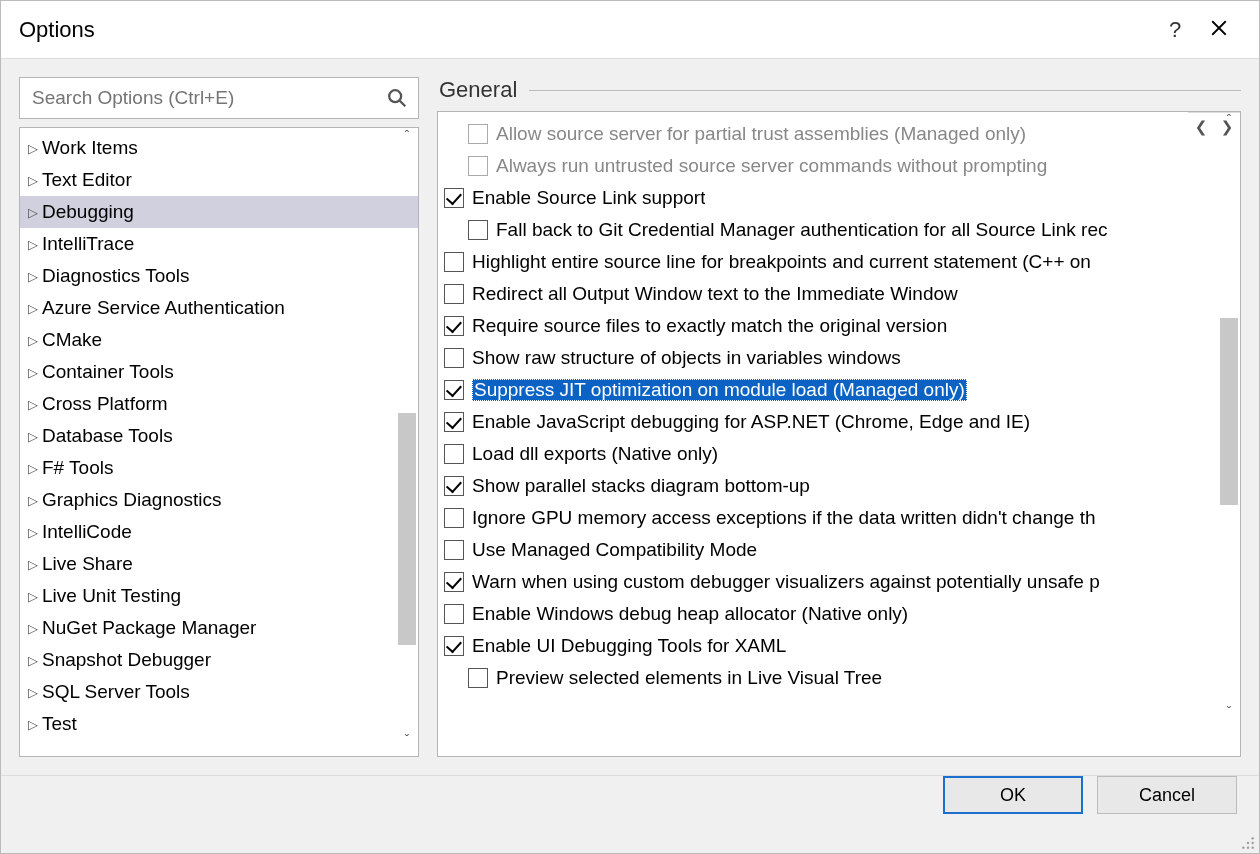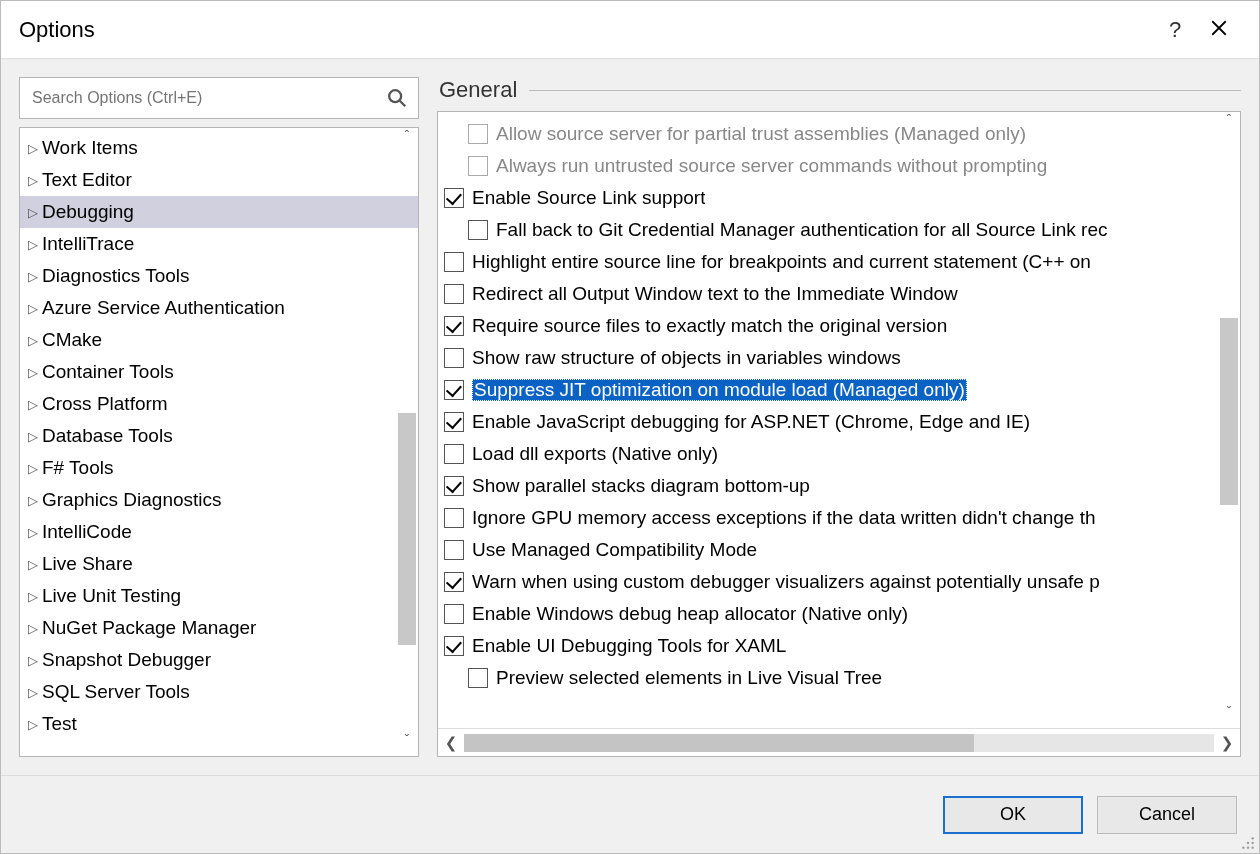--- a/index.html
+++ b/index.html
@@ -49,21 +49,21 @@
     border: 1px solid #b5b5b5;
     height: 42px;
     display: flex;
     align-items: center;
     padding: 0 10px 0 12px;
   }
   .searchbox input {
     flex: 1;
     border: none;
     outline: none;
-    font-size: 16px;
+    font-size: 19px;
     color: #666;
     background: transparent;
   }
   .searchbox svg { width: 22px; height: 22px; fill: #555; }
   .treewrap {
     flex: 1;
     background: #fff;
     border: 1px solid #b5b5b5;
     position: relative;
     overflow: hidden;
@@ -112,21 +112,20 @@
     padding-left: 2px;
   }
   .section-header .line { flex: 1; border-top: 1px solid #bbb; }
   .panelwrap {
     flex: 1;
     border: 1px solid #b5b5b5;
     background: #fff;
     position: relative;
     overflow: hidden;
     display: flex;
-    flex-direction: column;
   }
   .optlist {
     flex: 1;
     overflow: hidden;
     padding: 6px 0 0 0;
   }
   .opt {
     height: 32px;
     display: flex;
     align-items: center;
@@ -173,21 +172,20 @@
   }
   .hsb-btn { width: 26px; text-align: center; font-size: 15px; color: #555; }
   .hsb-track { flex: 1; height: 18px; background: #e6e6e6; position: relative; }
   .hsb-thumb { position: absolute; top: 0; bottom: 0; background: #c4c4c4; }
 
   .footer {
     height: 78px;
     background: #f0f0f0;
     border-top: 1px solid #ddd;
     display: flex;
-    align-items: center;
     justify-content: flex-end;
     gap: 14px;
     padding: 0 22px;
     position: relative;
   }
   .btn {
     min-width: 140px;
     height: 38px;
     border: 1px solid #bbb;
     background: #e8e8e8;

